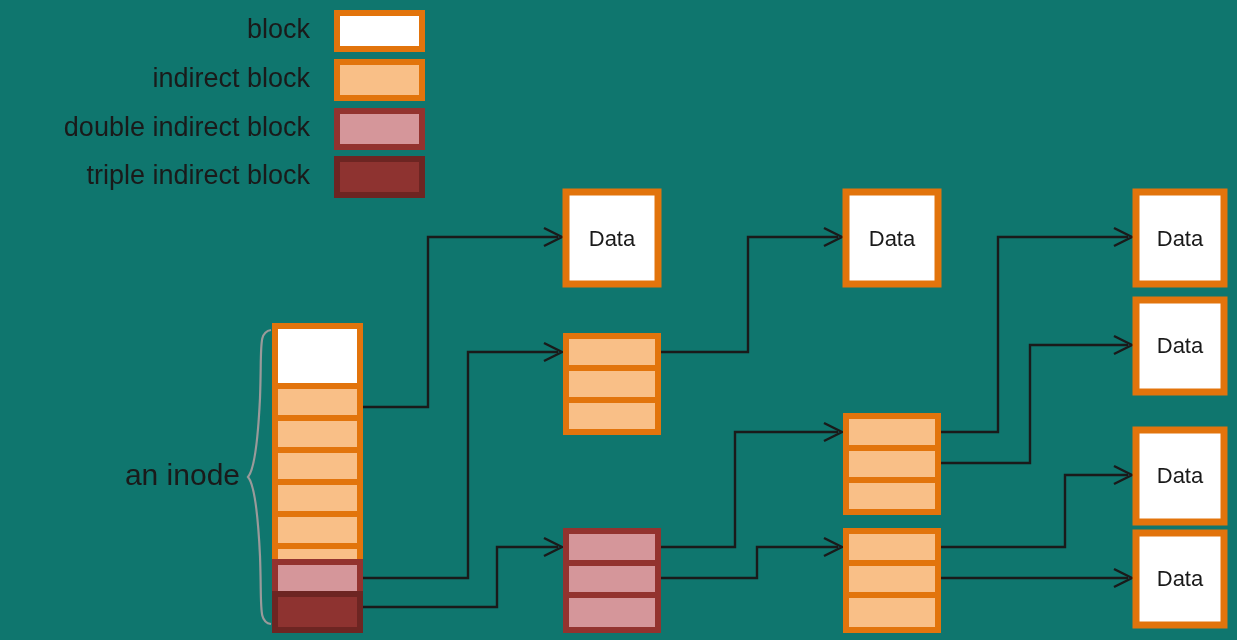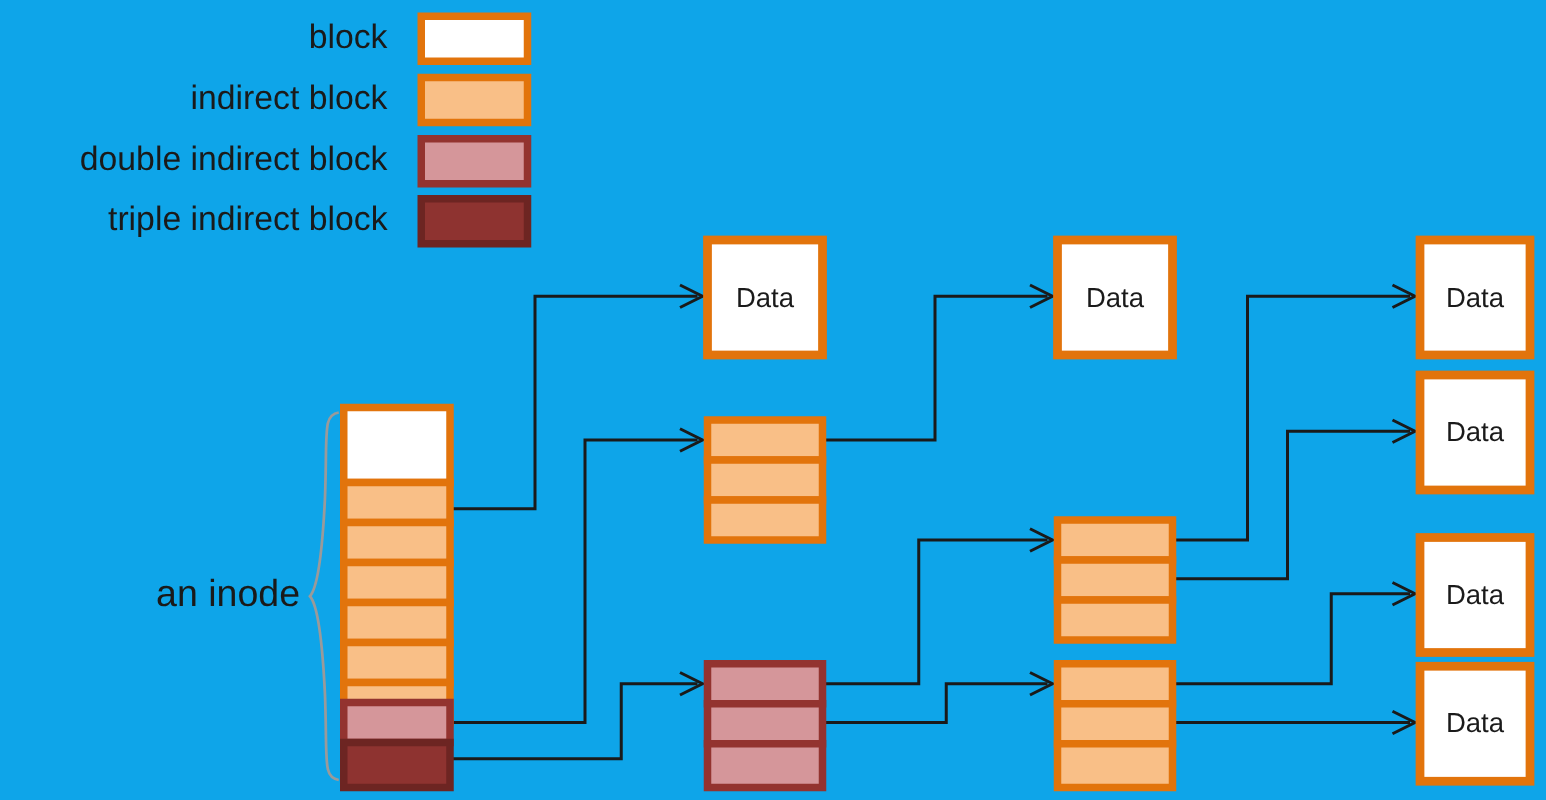--- a/index.html
+++ b/index.html
@@ -7,21 +7,21 @@
     padding: 0;
     background: #ffffff;
   }
   body {
     font-family: "Liberation Sans", sans-serif;
   }
   #canvas {
     position: relative;
     width: 1237px;
     height: 640px;
-    background: #0ea5e9;
+    background: #0f766e;
     overflow: hidden;
   }
   #diagram-svg {
     position: absolute;
     left: 0;
     top: 0;
     width: 1237px;
     height: 640px;
   }
   .legend-label {

